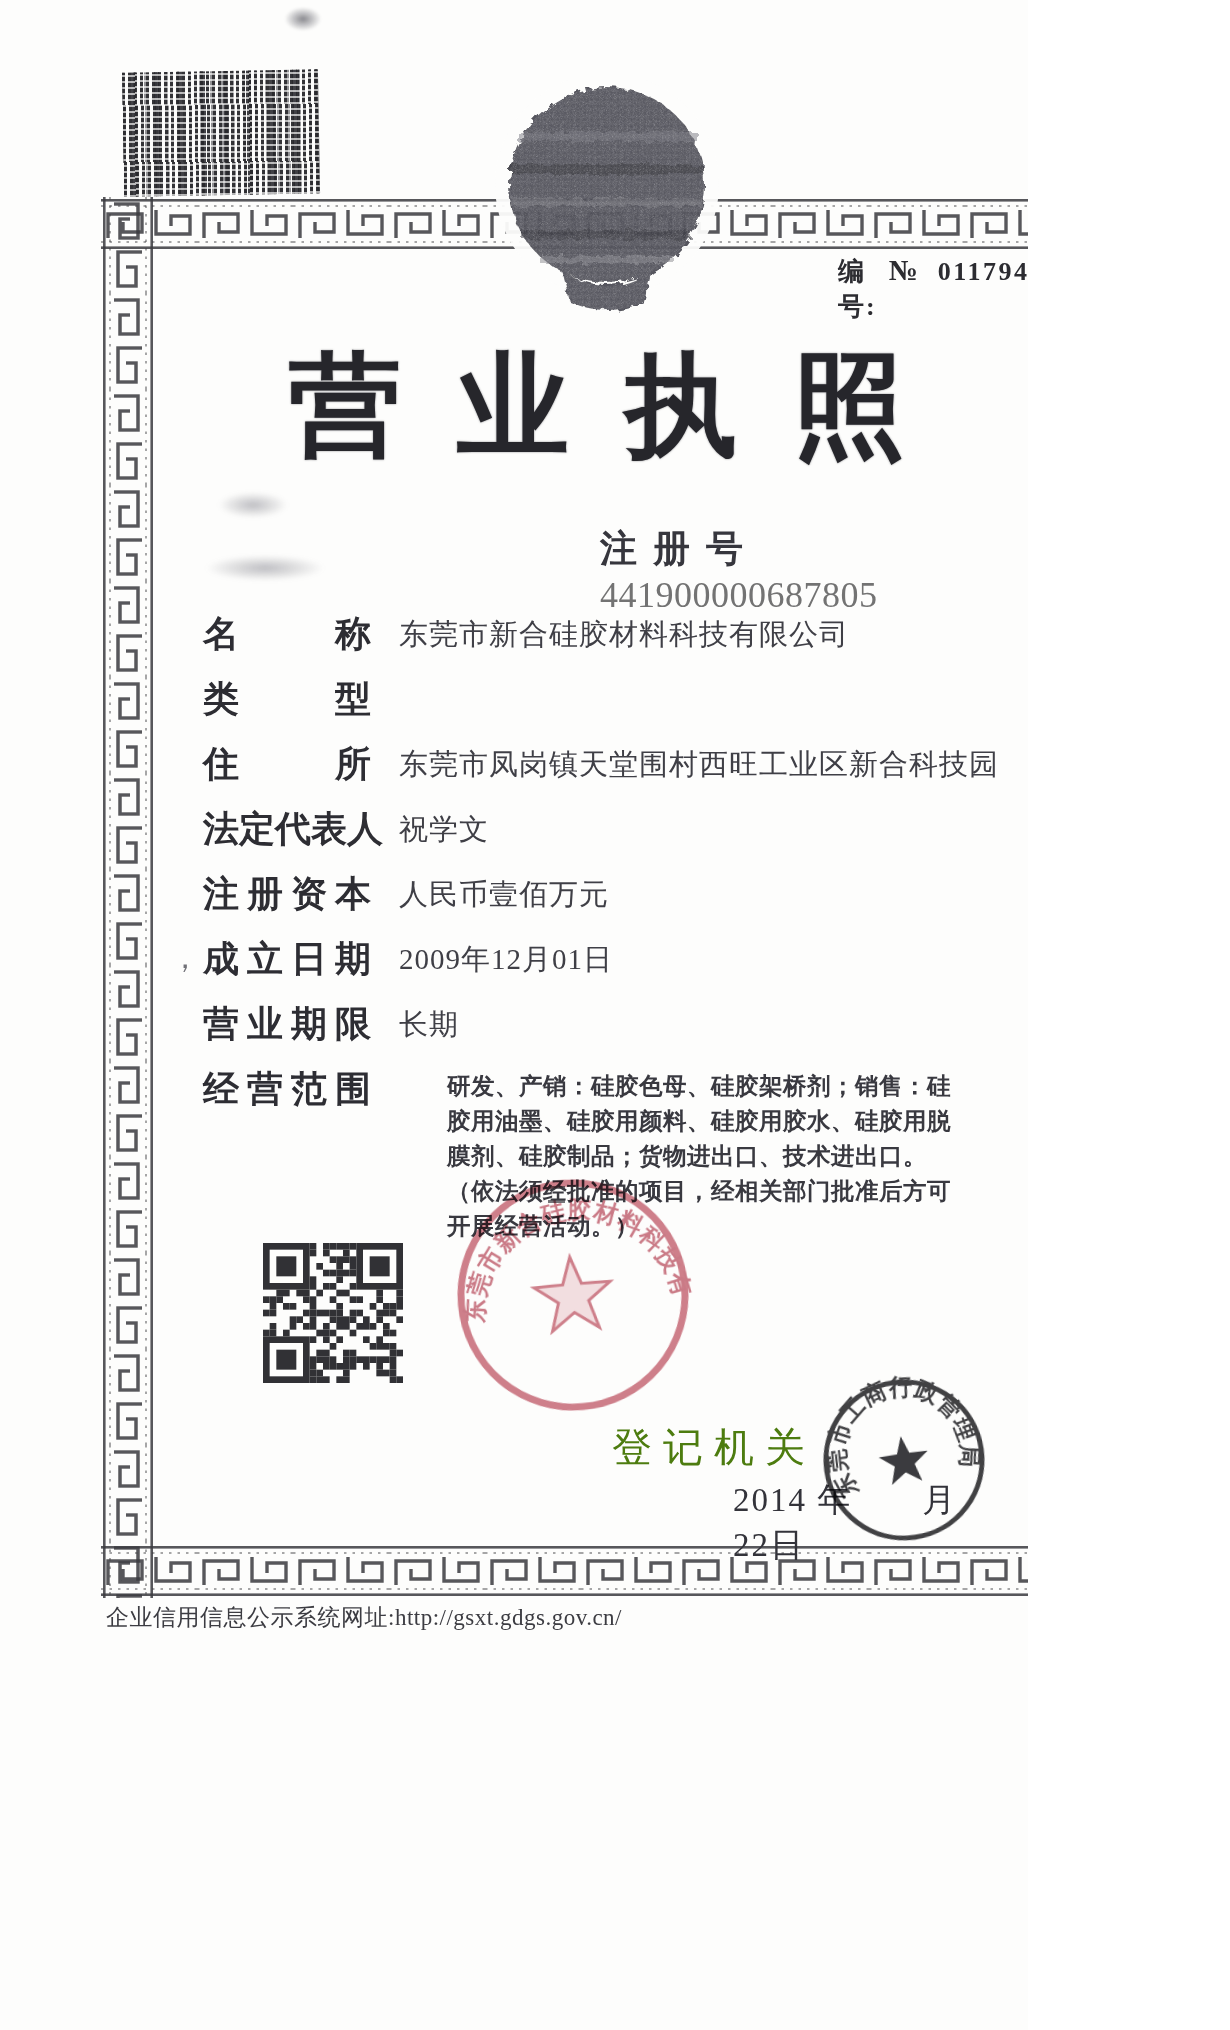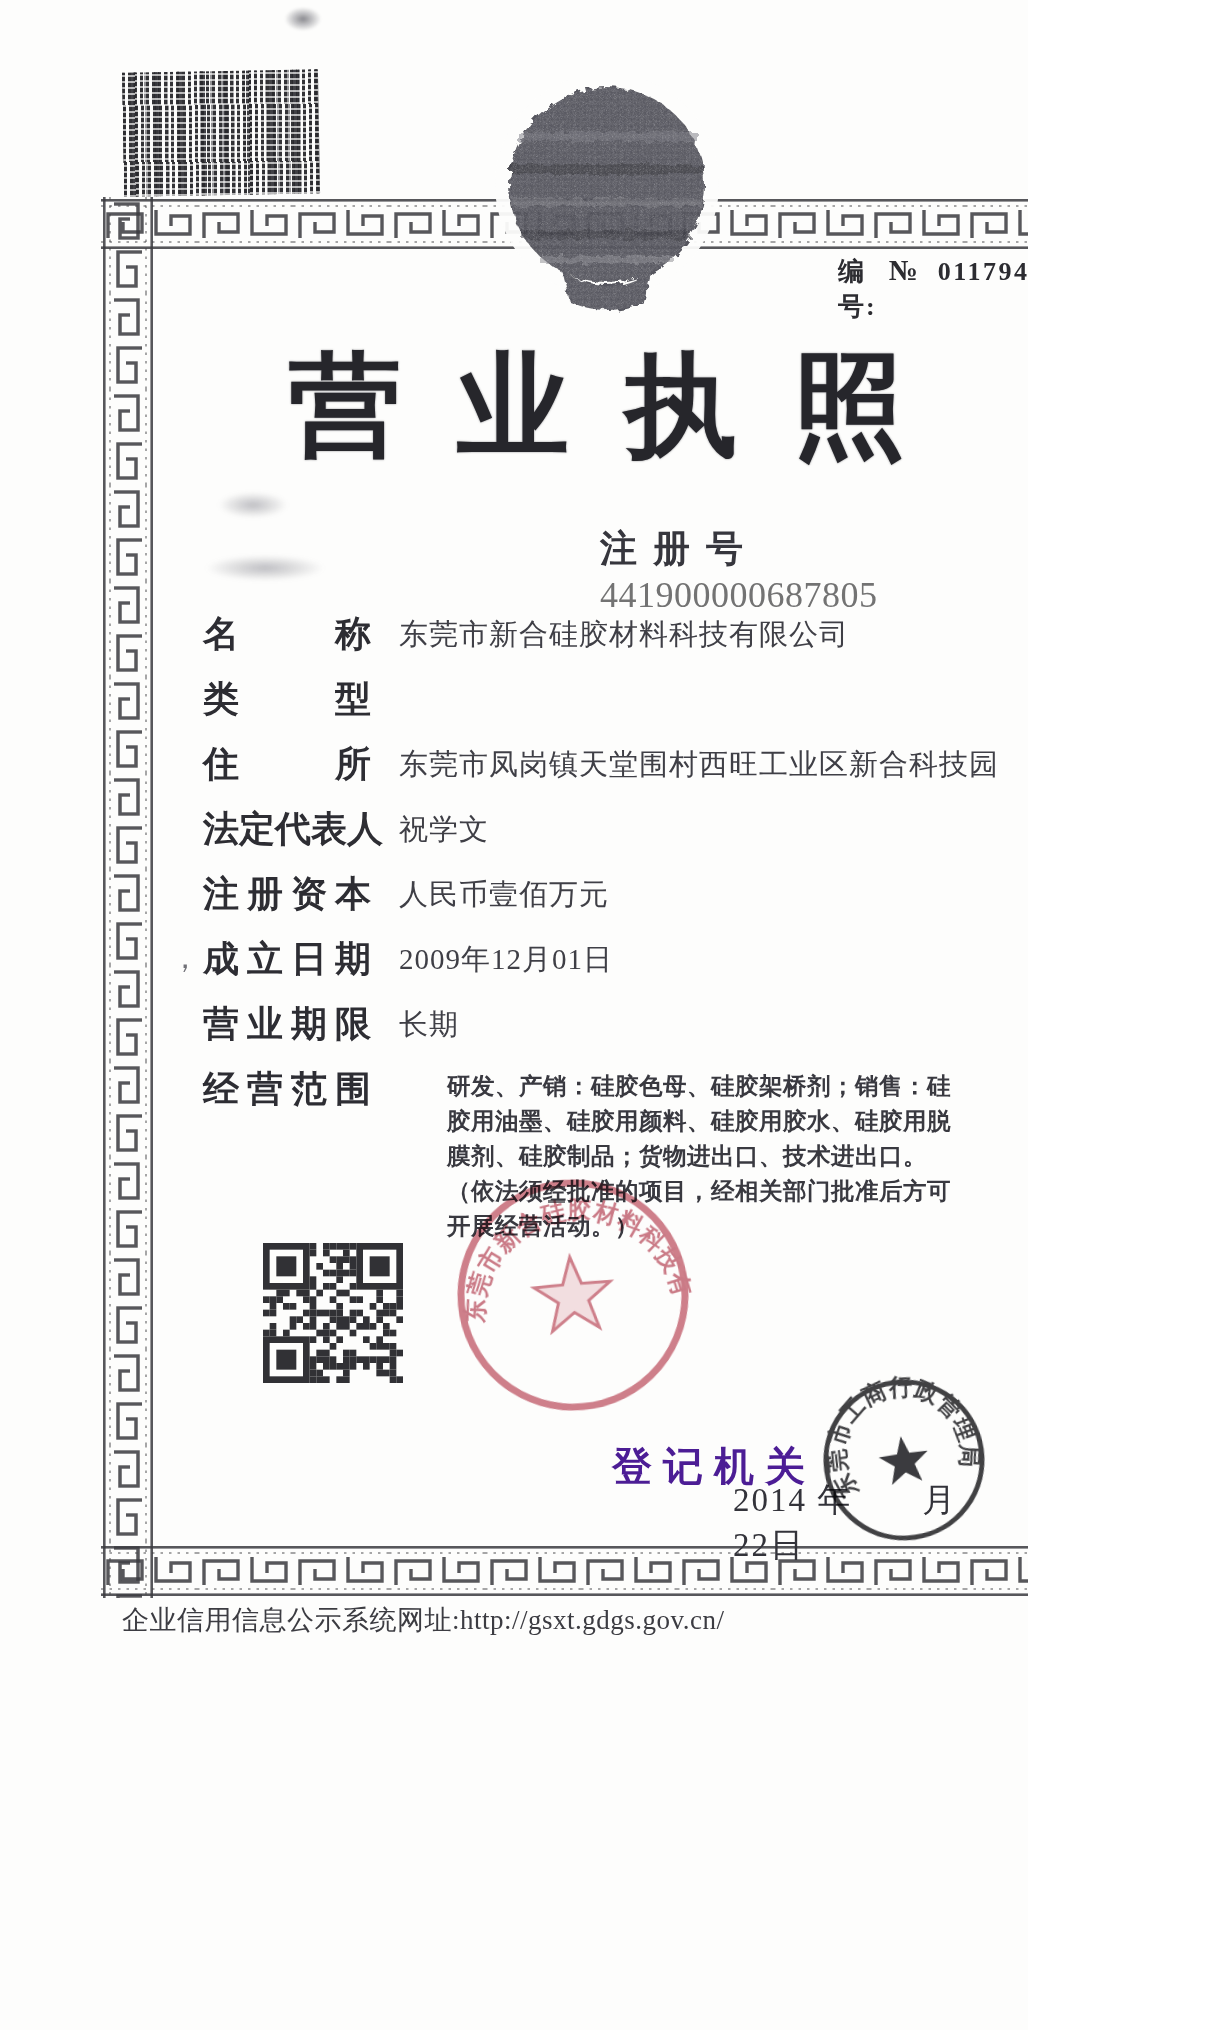--- a/index.html
+++ b/index.html
@@ -51,27 +51,27 @@
 
   
   .qr{position:absolute;left:263px;top:1243px;width:140px;height:140px;z-index:2;opacity:.9;}
 
   
   .seal{position:absolute;mix-blend-mode:multiply;}
   .seal-red{left:448px;top:1170px;z-index:4;opacity:.8;filter:blur(.4px);transform:rotate(-5deg);}
   .seal-black{left:804px;top:1360px;z-index:5;opacity:.88;filter:blur(.3px);transform:rotate(-8deg);}
 
   
-  .registry-label{position:absolute;left:612px;top:1420px;font-size:40px;font-weight:700;
-                  letter-spacing:11px;color:#4c1d95;z-index:2;margin-top:19px;}
+  .registry-label{position:absolute;left:612px;top:1420px;font-size:40px;font-weight:400;
+                  letter-spacing:11px;color:#4d7c0f;z-index:2;}
   .issue-date{position:absolute;left:733px;top:1478px;font-size:33px;letter-spacing:2px;
               color:#33333a;z-index:3;}
 
   
-  .footer-left{position:absolute;left:122px;top:1602px;font-size:27px;color:#3c3c42;letter-spacing:.5px;z-index:2;text-align:center;}
+  .footer-left{position:absolute;left:106px;top:1602px;font-size:23px;color:#3c3c42;letter-spacing:.5px;z-index:2;text-align:center;}
   .footer-right{position:absolute;left:713px;top:1600px;font-size:23.5px;font-weight:600;color:#32323a;letter-spacing:1px;z-index:2;}
 
   
   .artifact-comma{position:absolute;left:170px;top:938px;font-size:30px;color:#5a5a62;opacity:.85;z-index:2;}
   .smudge{position:absolute;left:548px;top:1186px;width:17px;height:11px;z-index:2;opacity:.7;
           border-top:3px solid #3c3c42;border-bottom:3px solid #3c3c42;}
   .ghost{position:absolute;z-index:1;filter:blur(2px);
          background:radial-gradient(ellipse at center, rgba(95,95,105,.4) 0%, rgba(95,95,105,0) 70%);}
   .ghost-a{left:218px;top:492px;width:70px;height:26px;}
   .ghost-b{left:205px;top:555px;width:120px;height:26px;}

